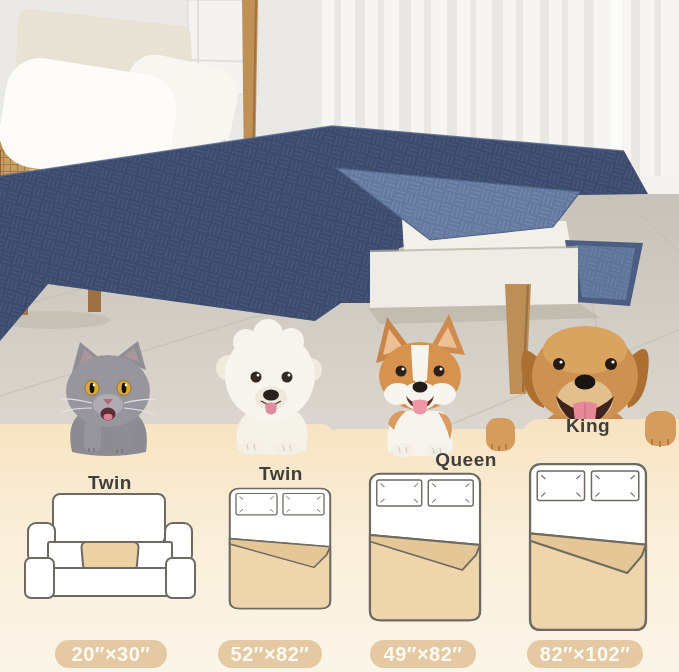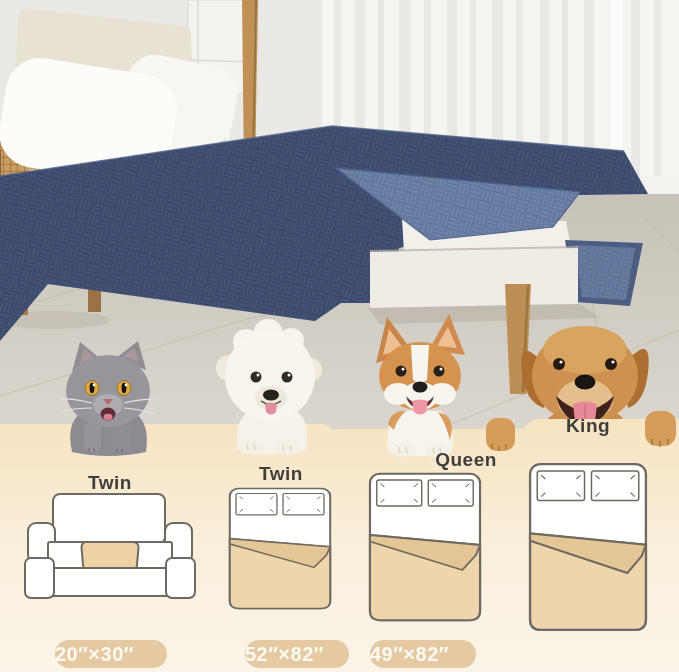--- a/index.html
+++ b/index.html
@@ -21,25 +21,25 @@
     position:absolute;z-index:7;transform:translateX(-50%);
     font-size:19px;font-weight:700;color:#403e3a;letter-spacing:.5px;white-space:nowrap;
   }
   #label-sofa{left:110px;top:472px;}
   #label-twin{left:281px;top:463px;}
   #label-queen{left:426px;top:449px;margin-left:40px;}
   #label-king{left:588px;top:415px;}
   .size-pill{
     position:absolute;z-index:7;top:640px;height:28px;line-height:28px;
     transform:translateX(-50%);border-radius:14px;background:#e4c9a2;
-    color:#fdfaf2;font-size:20px;font-weight:700;
+    color:#fdfaf2;font-size:20px;font-weight:700;text-align:center;
     letter-spacing:.5px;white-space:nowrap;
   }
   #pill-sofa{left:111px;width:112px;}
-  #pill-twin{left:297px;width:104px;}
+  #pill-twin{left:270px;width:104px;}
   #pill-queen{left:423px;width:106px;}
   #pill-king{left:585px;width:116px;}
 </style>
 </head>
 <body>
 
 <div class="stage">
 
   <svg id="photo-scene" width="679" height="470" viewBox="0 0 679 470">
     <defs>
@@ -318,14 +318,15 @@
     </svg>
 
   <div id="label-sofa" class="size-label">Twin</div>
   <div id="label-twin" class="size-label">Twin</div>
   <div id="label-queen" class="size-label">Queen</div>
   <div id="label-king" class="size-label">King</div>
 
   <div id="pill-sofa" class="size-pill">20″×30″</div>
   <div id="pill-twin" class="size-pill">52″×82″</div>
   <div id="pill-queen" class="size-pill">49″×82″</div>
+  <div id="pill-king" class="size-pill">82″×102″</div>
 
 </div>
 
 </body></html>

